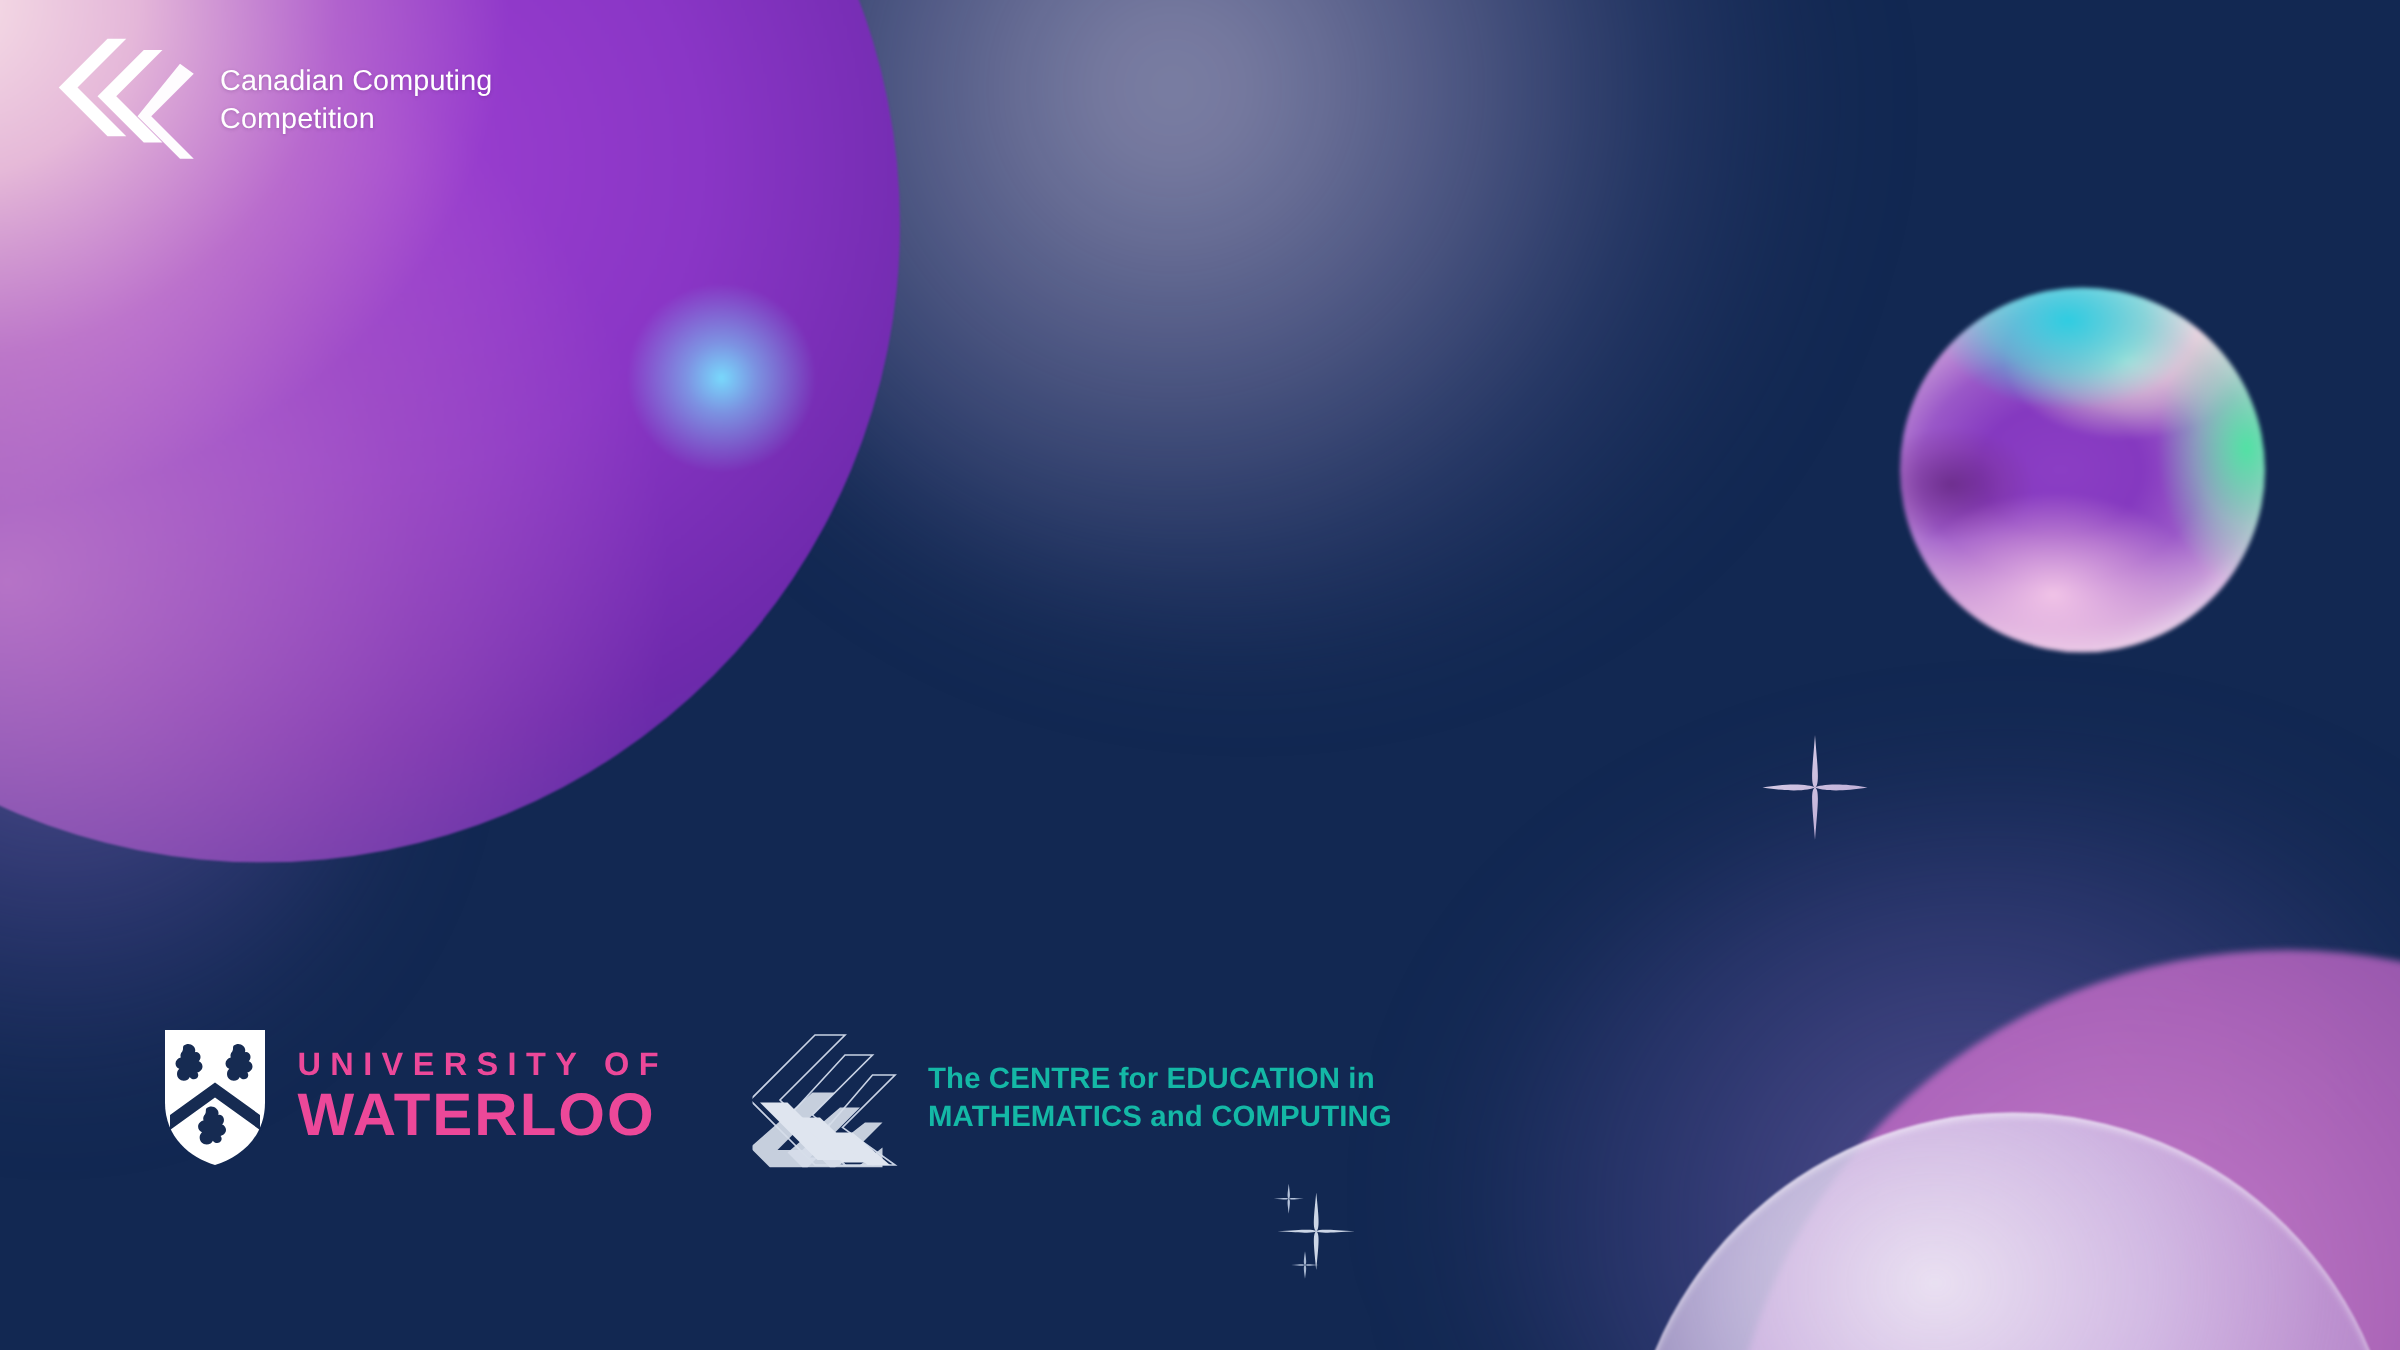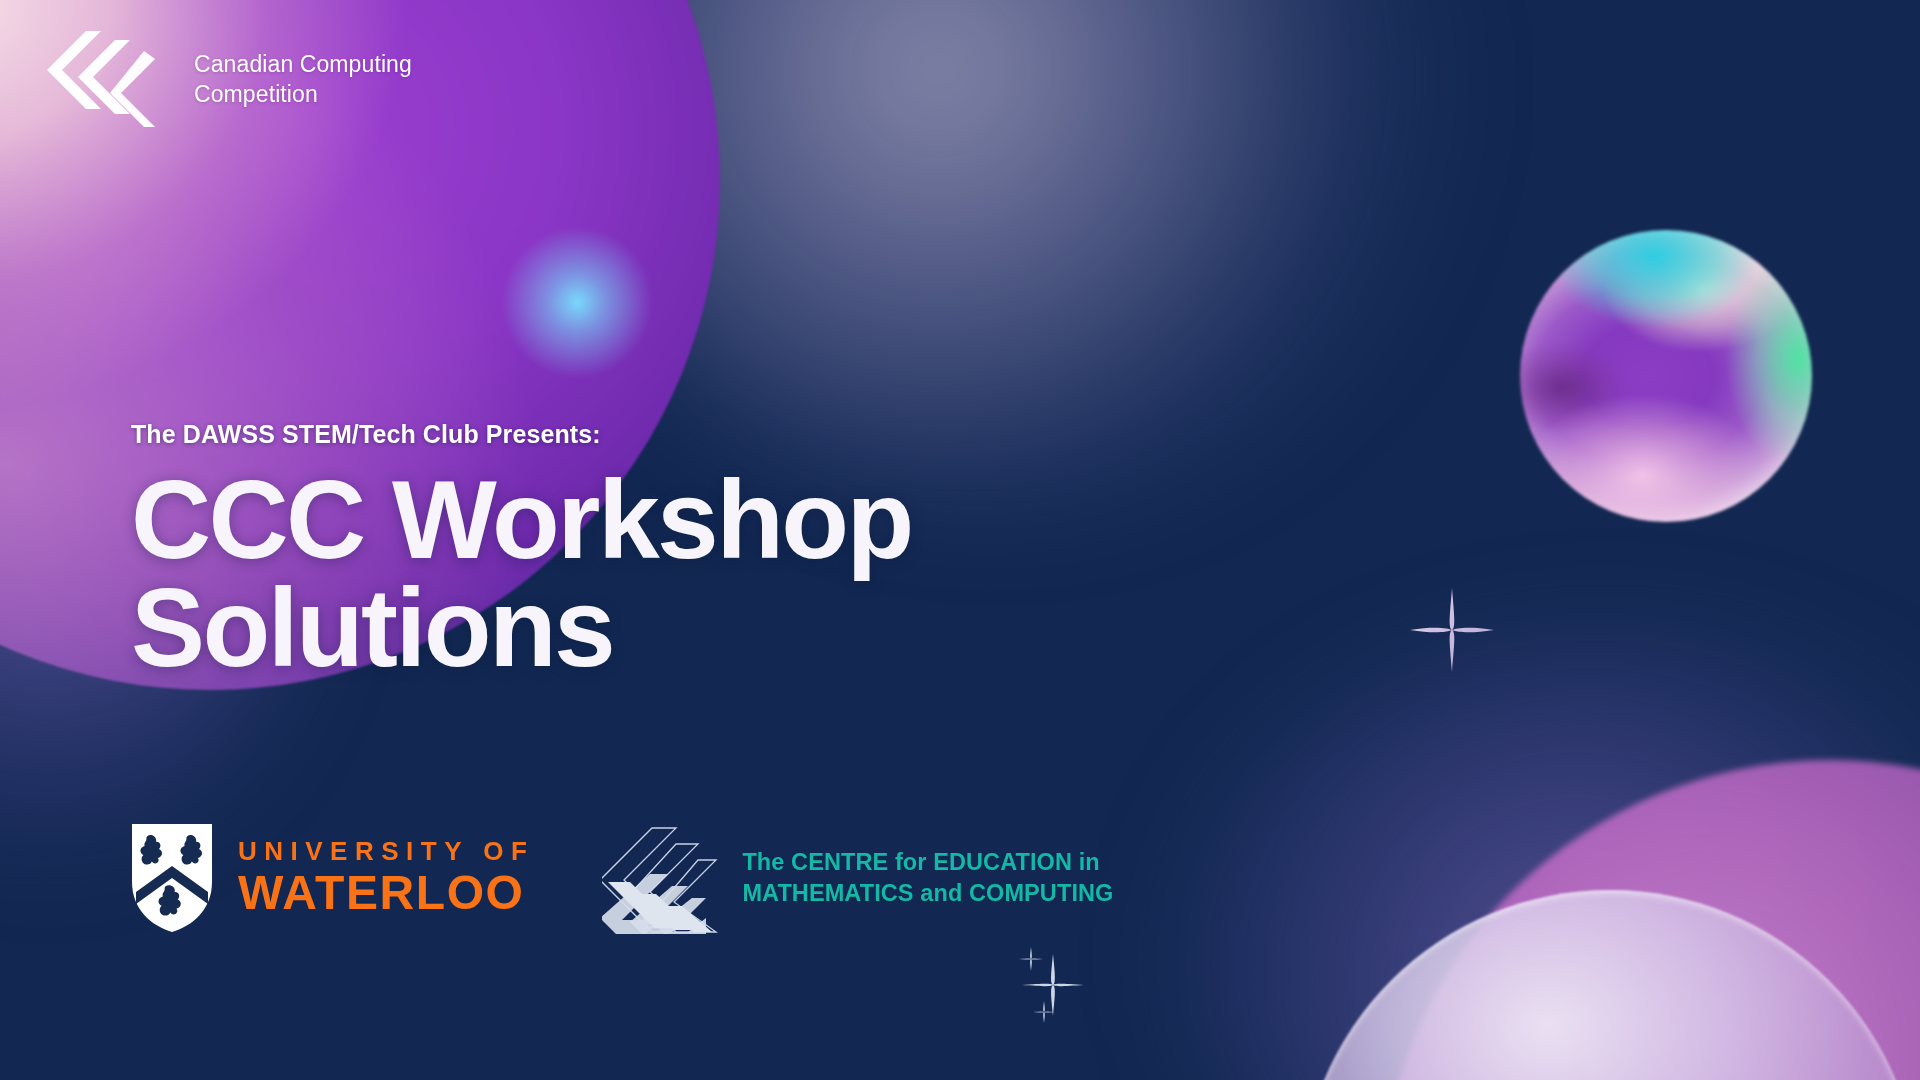--- a/index.html
+++ b/index.html
@@ -158,21 +158,21 @@
     filter:blur(1px);
   }
 
   
   .sparkle { position:absolute; pointer-events:none; }
 
   
   #ccc-logo {
     position:absolute;
     left:40px; top:28px;
-    display:flex; align-items:center; gap:30px;
+    display:flex; align-items:center; gap:12px;
   }
   #ccc-logo-mark { width:124px; height:104px; flex:0 0 auto; }
   #ccc-logo-text {
     color:#ffffff;
     font-size:23px;
     line-height:1.30;
     font-weight:400;
     letter-spacing:0.1px;
     text-shadow:0 1px 3px rgba(70,20,90,0.25);
     white-space:pre-line;
@@ -203,21 +203,21 @@
   }
 
   
   #footer-logos {
     position:absolute;
     left:128px; top:822px;
     display:flex; align-items:center;
   }
   #waterloo-logo { display:flex; align-items:center; gap:22px; }
   #waterloo-shield { width:88px; height:112px; flex:0 0 auto; }
-  #waterloo-wordmark { color:#f97316; }
+  #waterloo-wordmark { color:#ec4899; }
   #uw-line1 {
     font-size:26px; font-weight:700; letter-spacing:7.5px; line-height:1.1;
   }
   #uw-line2 {
     font-size:48px; font-weight:700; letter-spacing:1.6px; line-height:1.06;
     margin-top:2px;
   }
 
   #cemc-logo {
     display:flex; align-items:center; gap:22px;
@@ -274,25 +274,20 @@
       <g fill="#ffffff">
         <path d="M46 3 L61 3 L22 42 L61 81 L46 81 L7 42 Z"></path>
         <path d="M75 12 L90 12 L53 49 L90 86 L75 86 L38 49 Z"></path>
         <path d="M104 23 L115 31 L81 65 L115 99 L104 99 L70 65 Z" opacity="0.97"></path>
       </g>
     </svg>
     <div id="ccc-logo-text">Canadian Computing
 Competition</div>
   </div>
 
-  <div id="headline-block">
-    <div id="eyebrow">The DAWSS STEM/Tech Club Presents:</div>
-    <h1 id="main-title">CCC Workshop
-Solutions</h1>
-  </div>
 
   <div id="footer-logos">
 
     <div id="waterloo-logo">
       <svg id="waterloo-shield" viewBox="0 0 88 112">
         <path d="M4 2 H84 V60 C84 88 64 104 44 110 C24 104 4 88 4 60 Z" fill="#ffffff"></path>
         <path d="M10 34 L44 34 L44 42 L10 42 Z" fill="none"></path>
 
         <path d="M44 44 L80 70 L80 82 L44 56 L8 82 L8 70 Z" fill="#162b52"></path>
 

